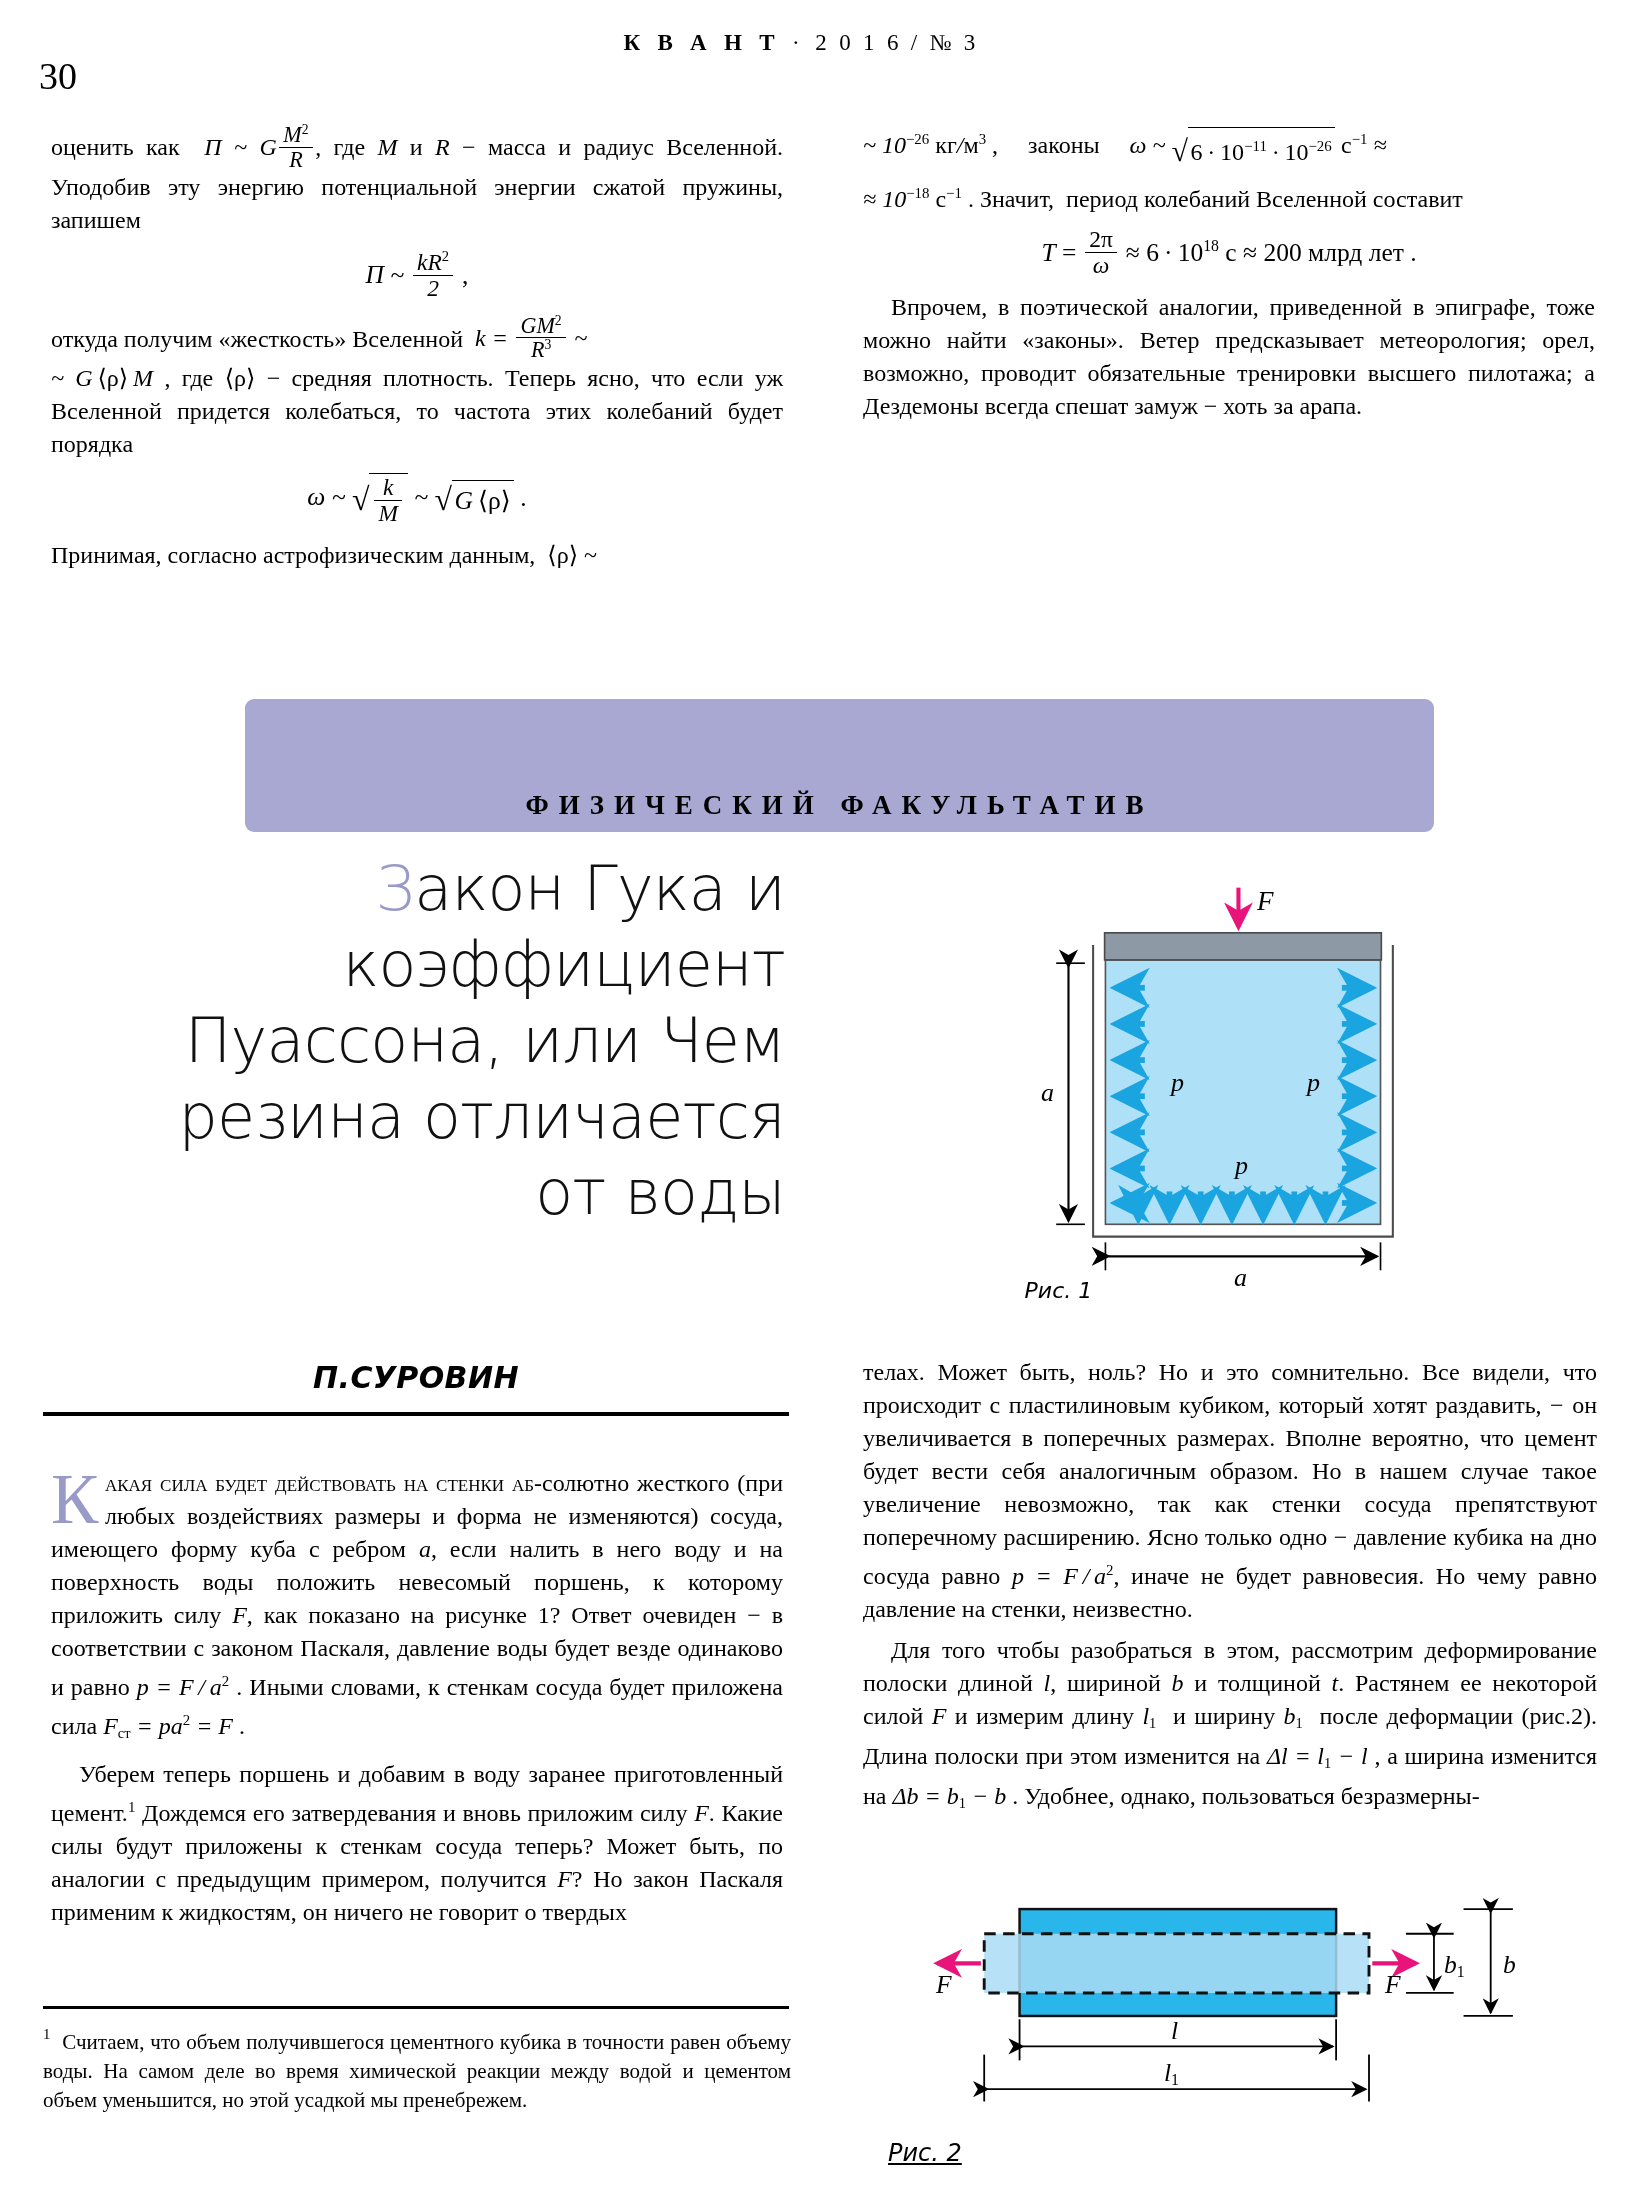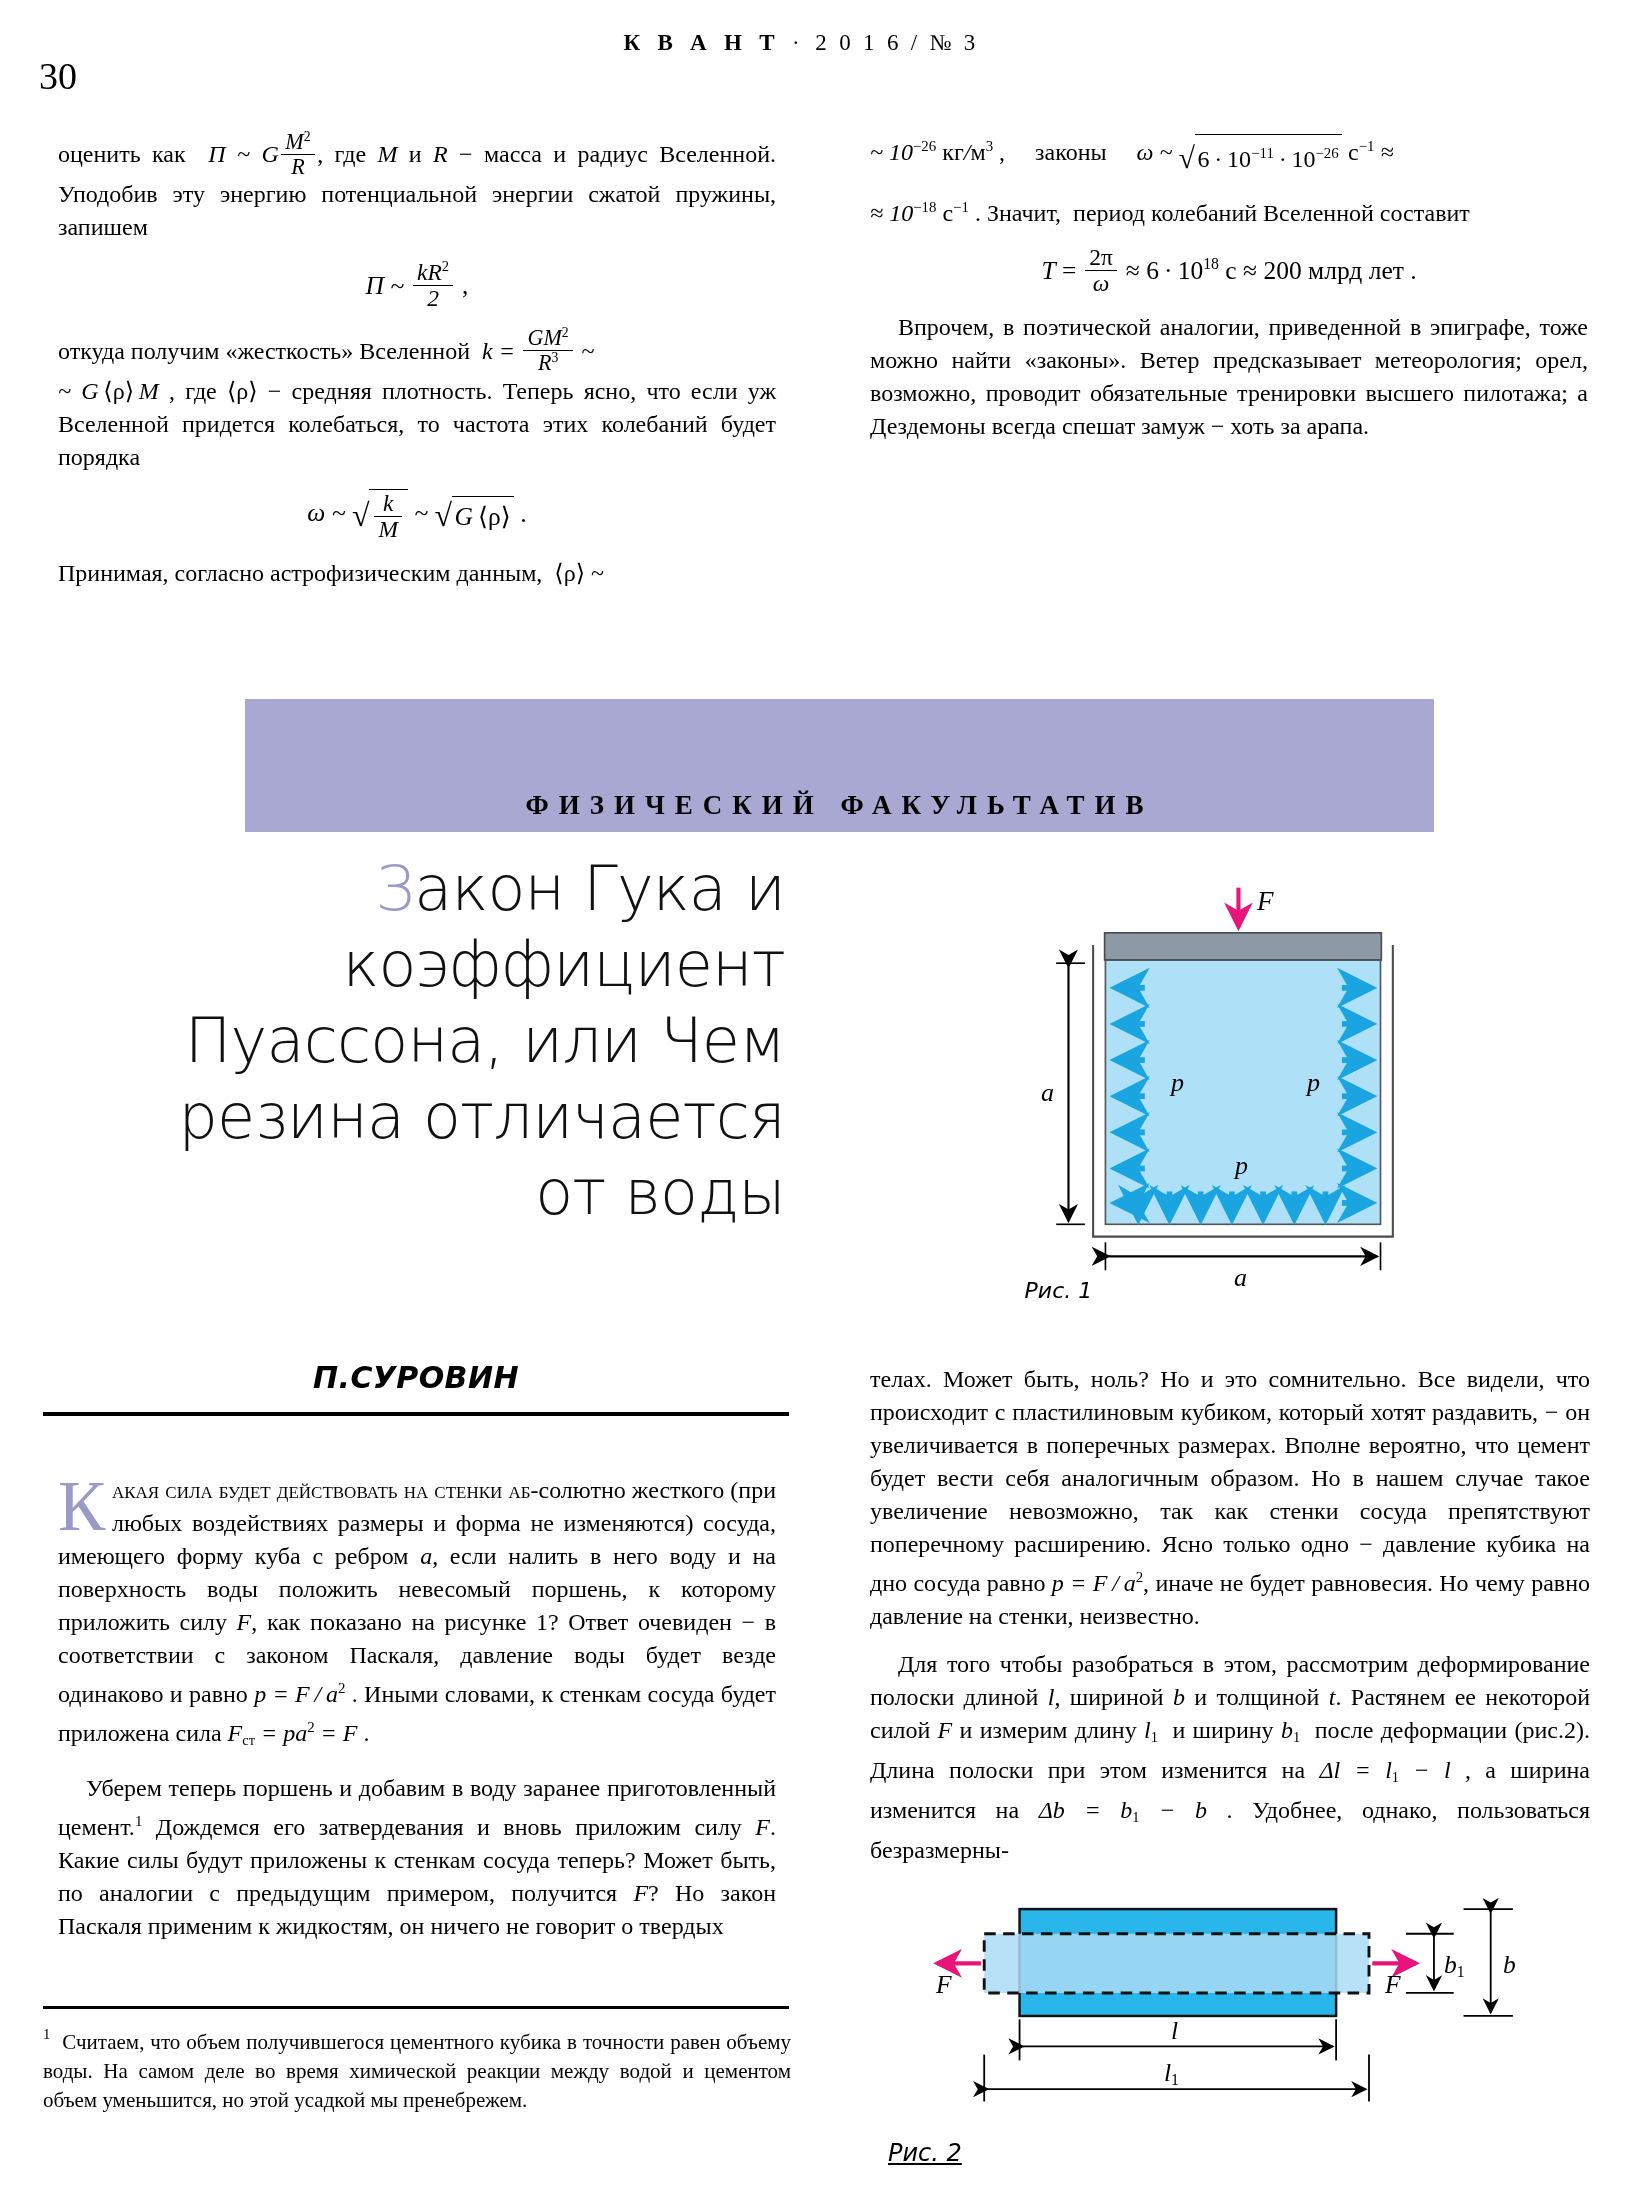--- a/index.html
+++ b/index.html
@@ -49,21 +49,21 @@
     position: absolute;
     width: 748px;
     font-size: 24px;
     line-height: 33px;
     text-align: justify;
     text-justify: inter-word;
   }
   .col.left  { left: 43px; }
   .col.right { left: 855px; }
 
-  p { margin: 15px; }
+  p { margin: 8px; }
   p.ind { text-indent: 28px; }
 
   
   .m { font-style: italic; font-family: "Liberation Serif", serif; }
   .mr { font-style: normal; }
   .eq {
     text-align: center;
     text-indent: 0;
     margin: 11.5px 0 13px 0;
     font-size: 25.5px;
@@ -87,20 +87,21 @@
   .sqrt > .body { display: inline-block; border-top: 1.3px solid #000; padding: 1.6px 3.3px 0 2.5px; }
 
   .ang { font-style: normal; }
 
   
   .banner {
     position: absolute;
     left: 245px; top: 699px;
     width: 1189px; height: 133px;
     background: #a8a8d2;
+    border-radius: 9px;
   }
   .banner-label {
     position: absolute;
     left: 0; bottom: 11.5px;
     width: 1189px;
     text-align: center;
     font-size: 27px;
     font-weight: bold;
     letter-spacing: 10px;
     font-family: "Liberation Serif", serif;

